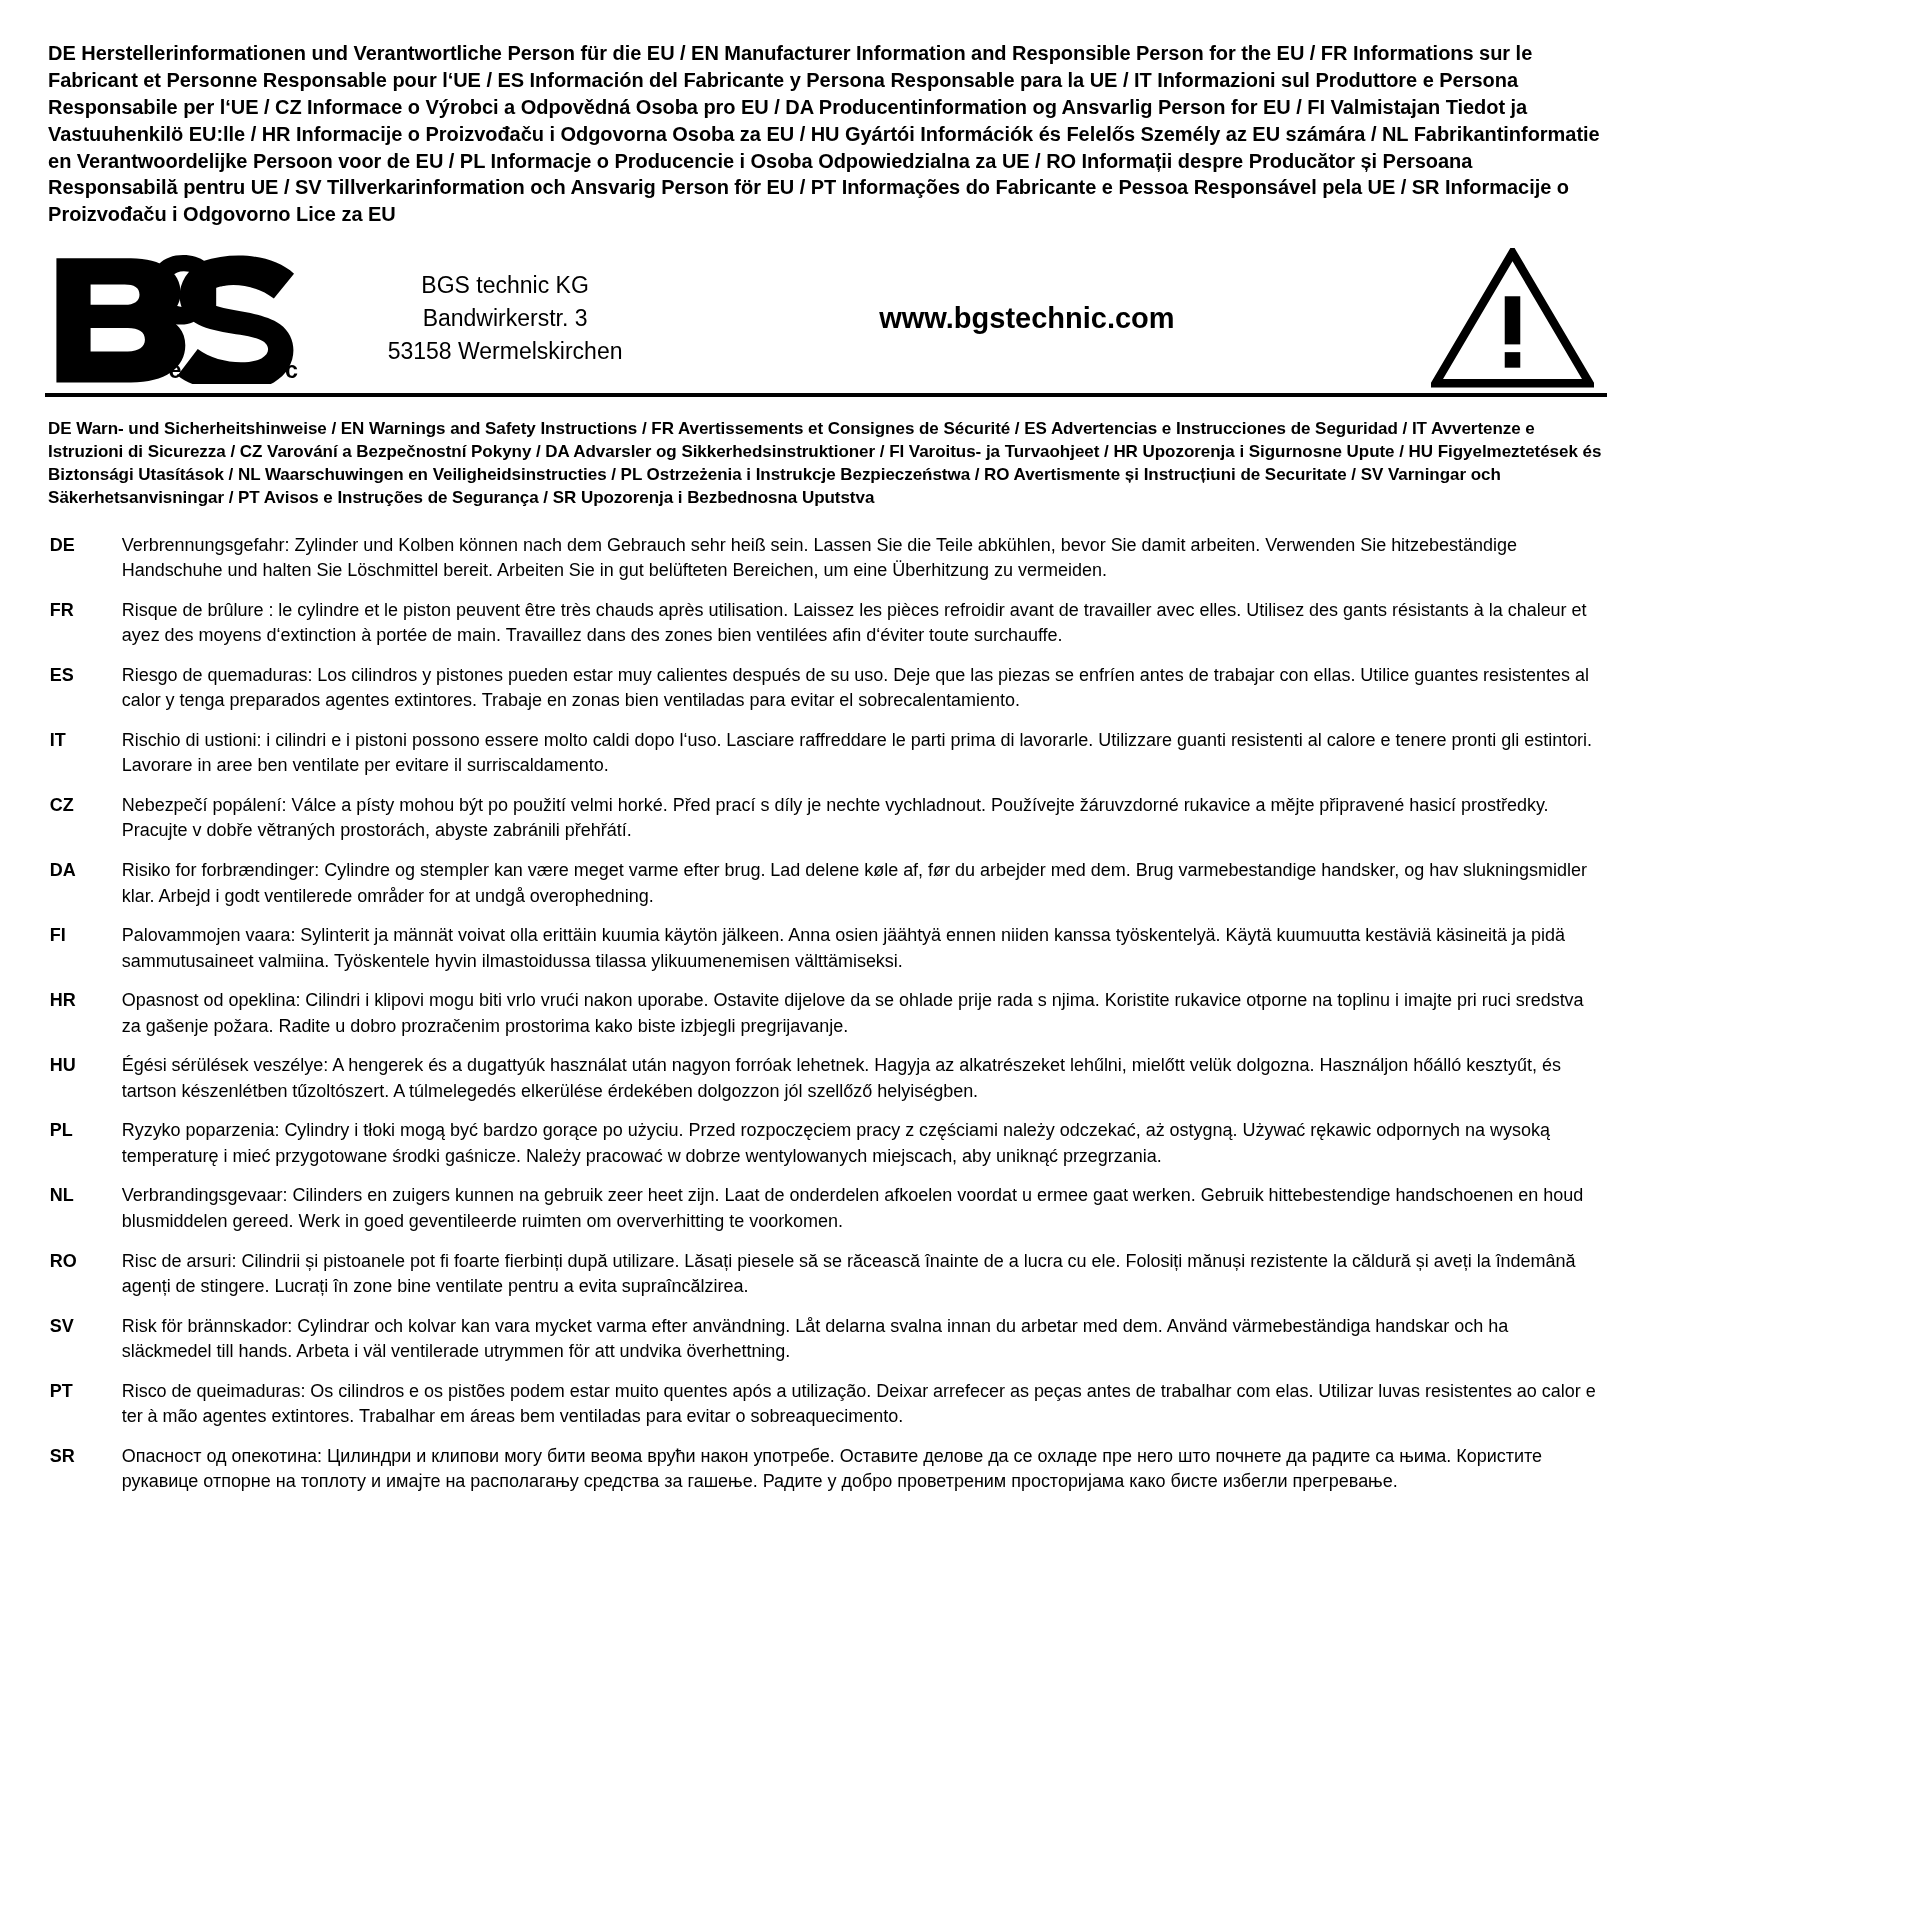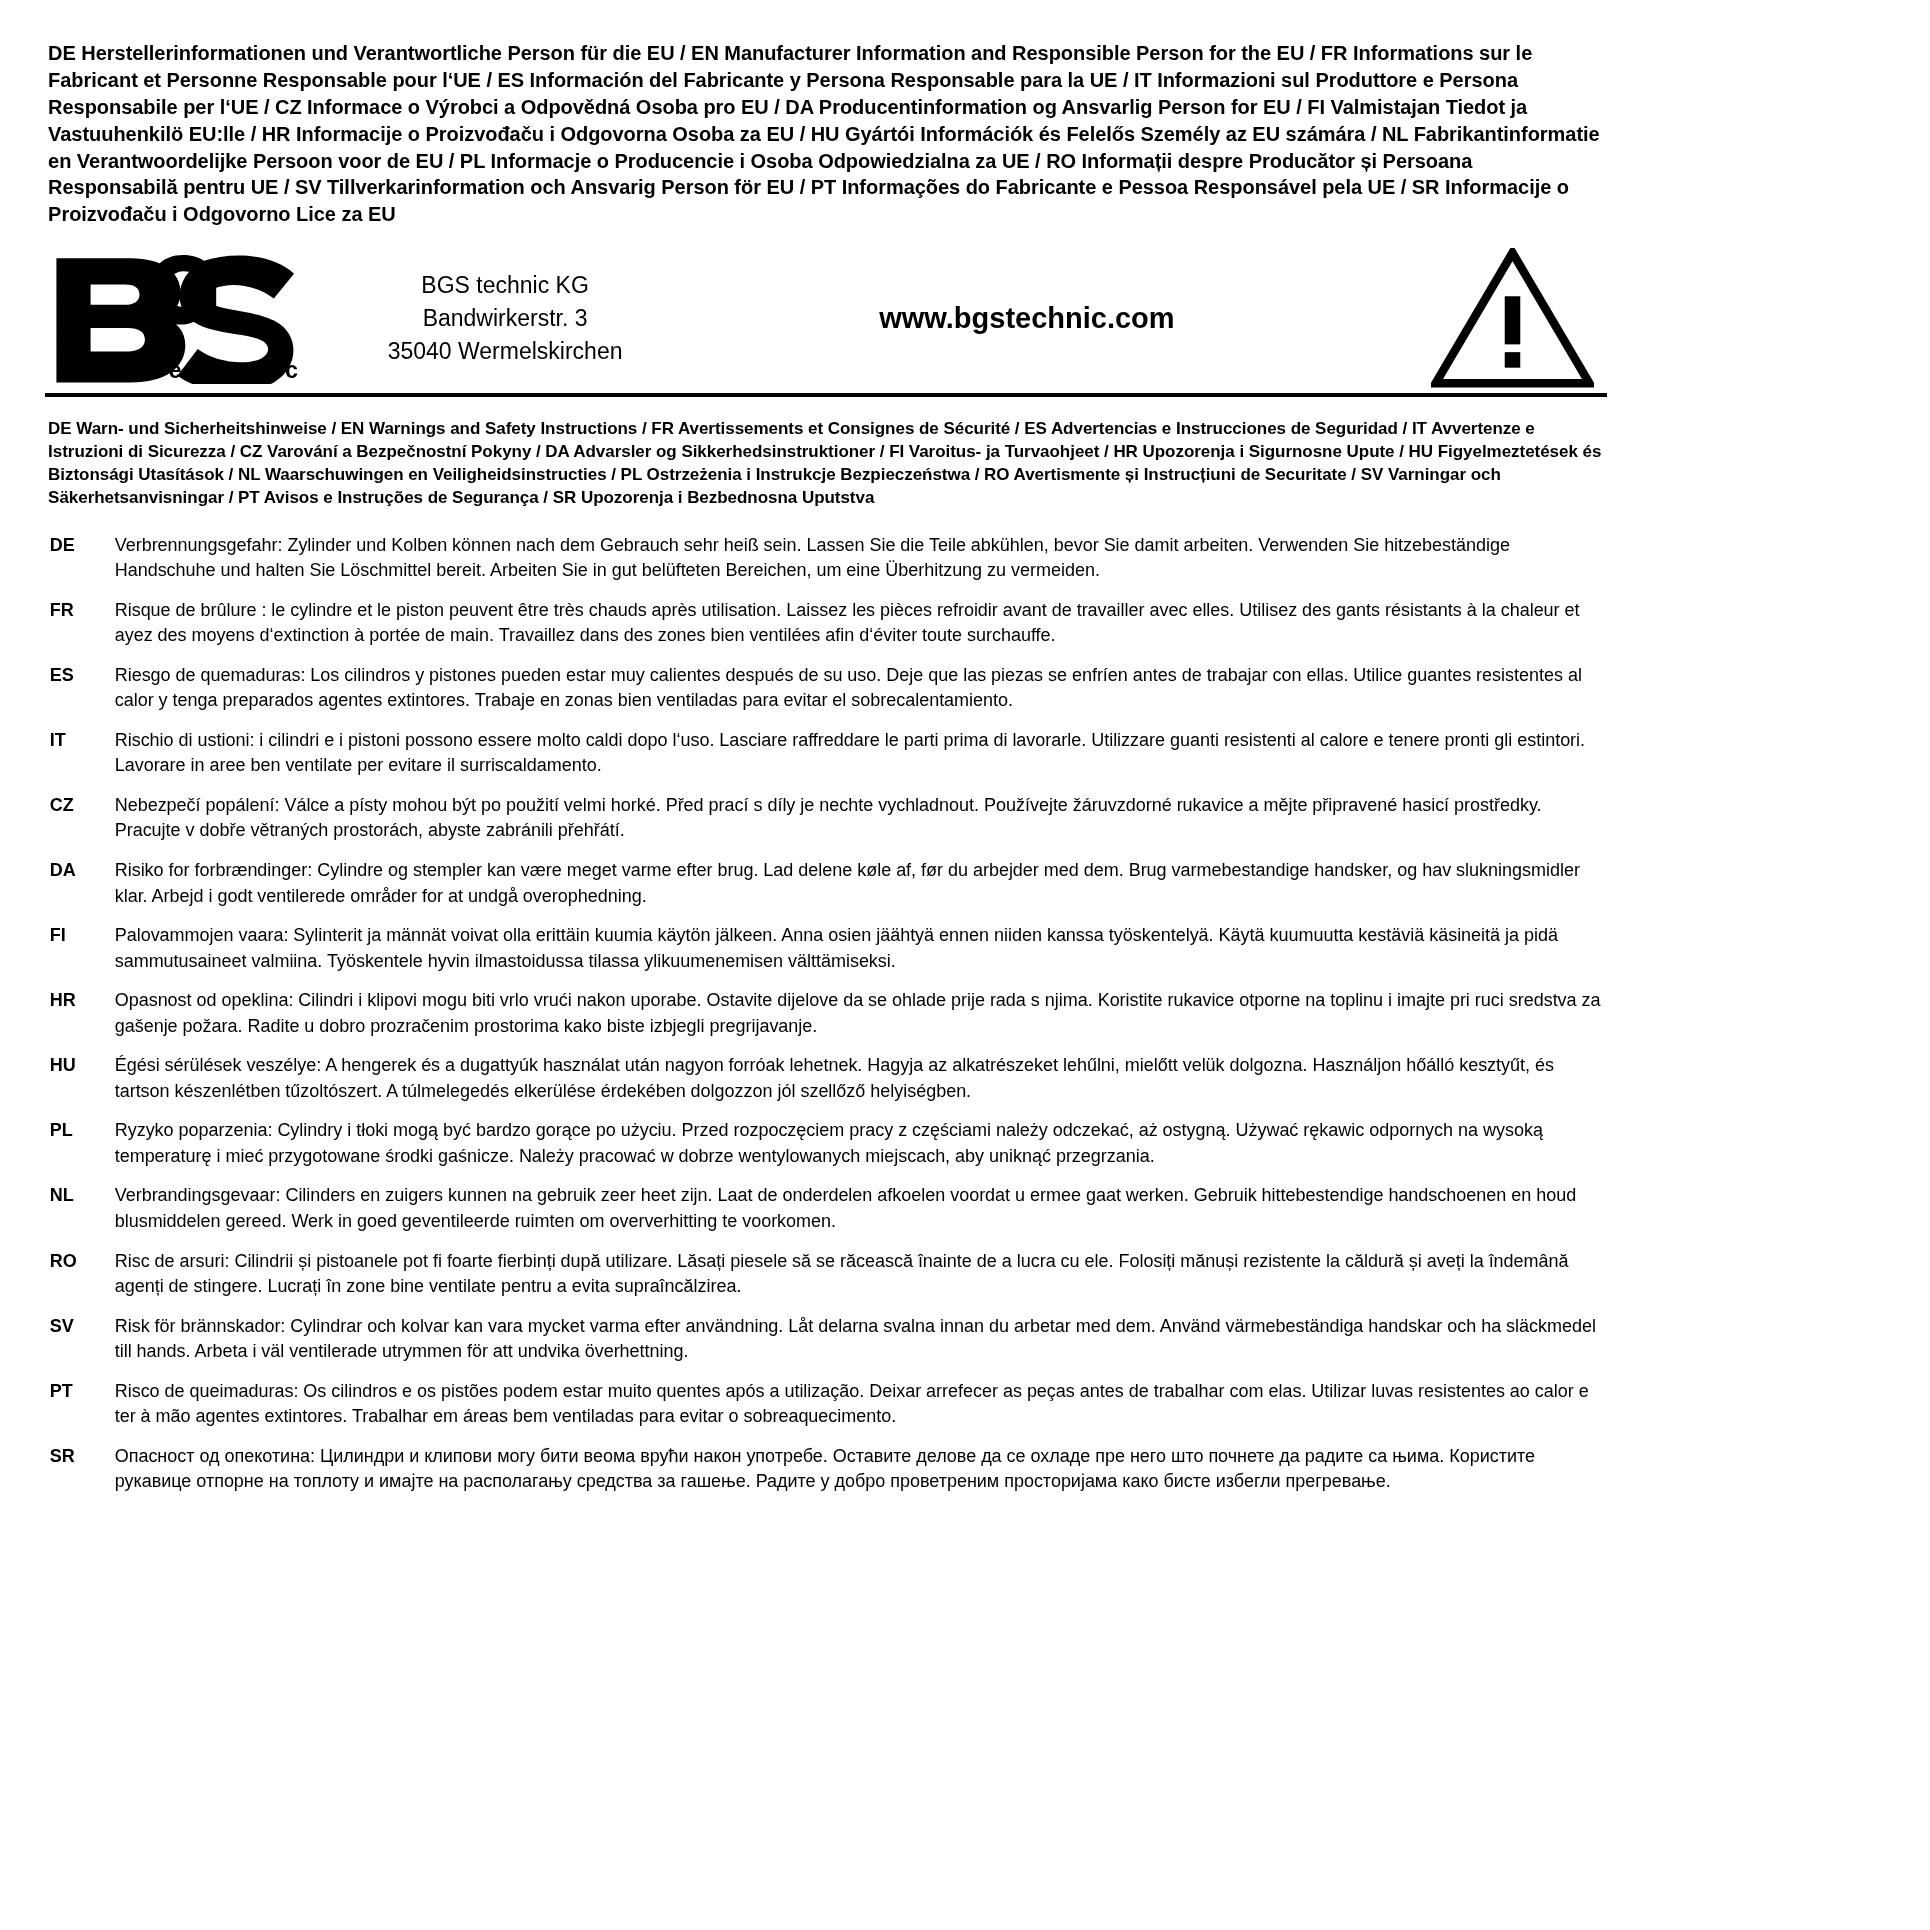--- a/index.html
+++ b/index.html
@@ -98,20 +98,21 @@
     font-size: 18px;
     font-weight: bold;
     line-height: 1.42;
     padding-left: 1.6px;
   }
   .row .txt {
     flex: 1 1 auto;
     font-size: 18px;
     line-height: 1.42;
     letter-spacing: -0.02px;
+    margin-left: 7px;
   }
 </style>
 </head>
 <body>
 
 <div class="page">
 
   <div class="header-langs">DE Herstellerinformationen und Verantwortliche Person für die EU  /  EN Manufacturer Information and Responsible Person for the EU  /  FR Informations sur le Fabricant et Personne Responsable pour l‘UE  /  ES Información del Fabricante y Persona Responsable para la UE  /  IT Informazioni sul Produttore e Persona Responsabile per l‘UE  /  CZ Informace o Výrobci a Odpovědná Osoba pro EU  /  DA Producentinformation og Ansvarlig Person for EU  /  FI Valmistajan Tiedot ja Vastuuhenkilö EU:lle  /  HR Informacije o Proizvođaču i Odgovorna Osoba za EU  /  HU Gyártói Információk és Felelős Személy az EU számára  /  NL Fabrikantinformatie en Verantwoordelijke Persoon voor de EU  /  PL Informacje o Producencie i Osoba Odpowiedzialna za UE  /  RO Informații despre Producător și Persoana Responsabilă pentru UE  /  SV Tillverkarinformation och Ansvarig Person för EU  /  PT Informações do Fabricante e Pessoa Responsável pela UE  /  SR Informacije o Proizvođaču i Odgovorno Lice za EU</div>
 
   <div class="company-band">
@@ -132,21 +133,21 @@
                    c-24-18-20-58 14-76 Z"></path>
         </g>
         <text x="210" y="44" font-family="'Liberation Sans', sans-serif" font-size="30" font-weight="bold" fill="#000">®</text>
         <text x="128" y="162" font-family="'Liberation Sans', sans-serif" font-size="30" font-weight="bold" letter-spacing="3" fill="#000">t e c h n i c</text>
       </svg>
     </div>
 
     <div class="addr-block">
       <div>BGS technic KG</div>
       <div>Bandwirkerstr. 3</div>
-      <div>35040 Wermelskirchen</div>
+      <div>53158 Wermelskirchen</div>
     </div>
 
 
     <div class="web-block">www.bgstechnic.com</div>
 
     <div class="warn-tri">
       <svg width="163" height="140" viewBox="0 0 210 180" aria-hidden="true">
         <path d="M105 6 L204 174 L6 174 Z" fill="none" stroke="#000" stroke-width="11" stroke-linejoin="miter"></path>
         <rect x="95" y="62" width="20" height="62" fill="#000"></rect>
         <rect x="95" y="134" width="20" height="20" fill="#000"></rect>

